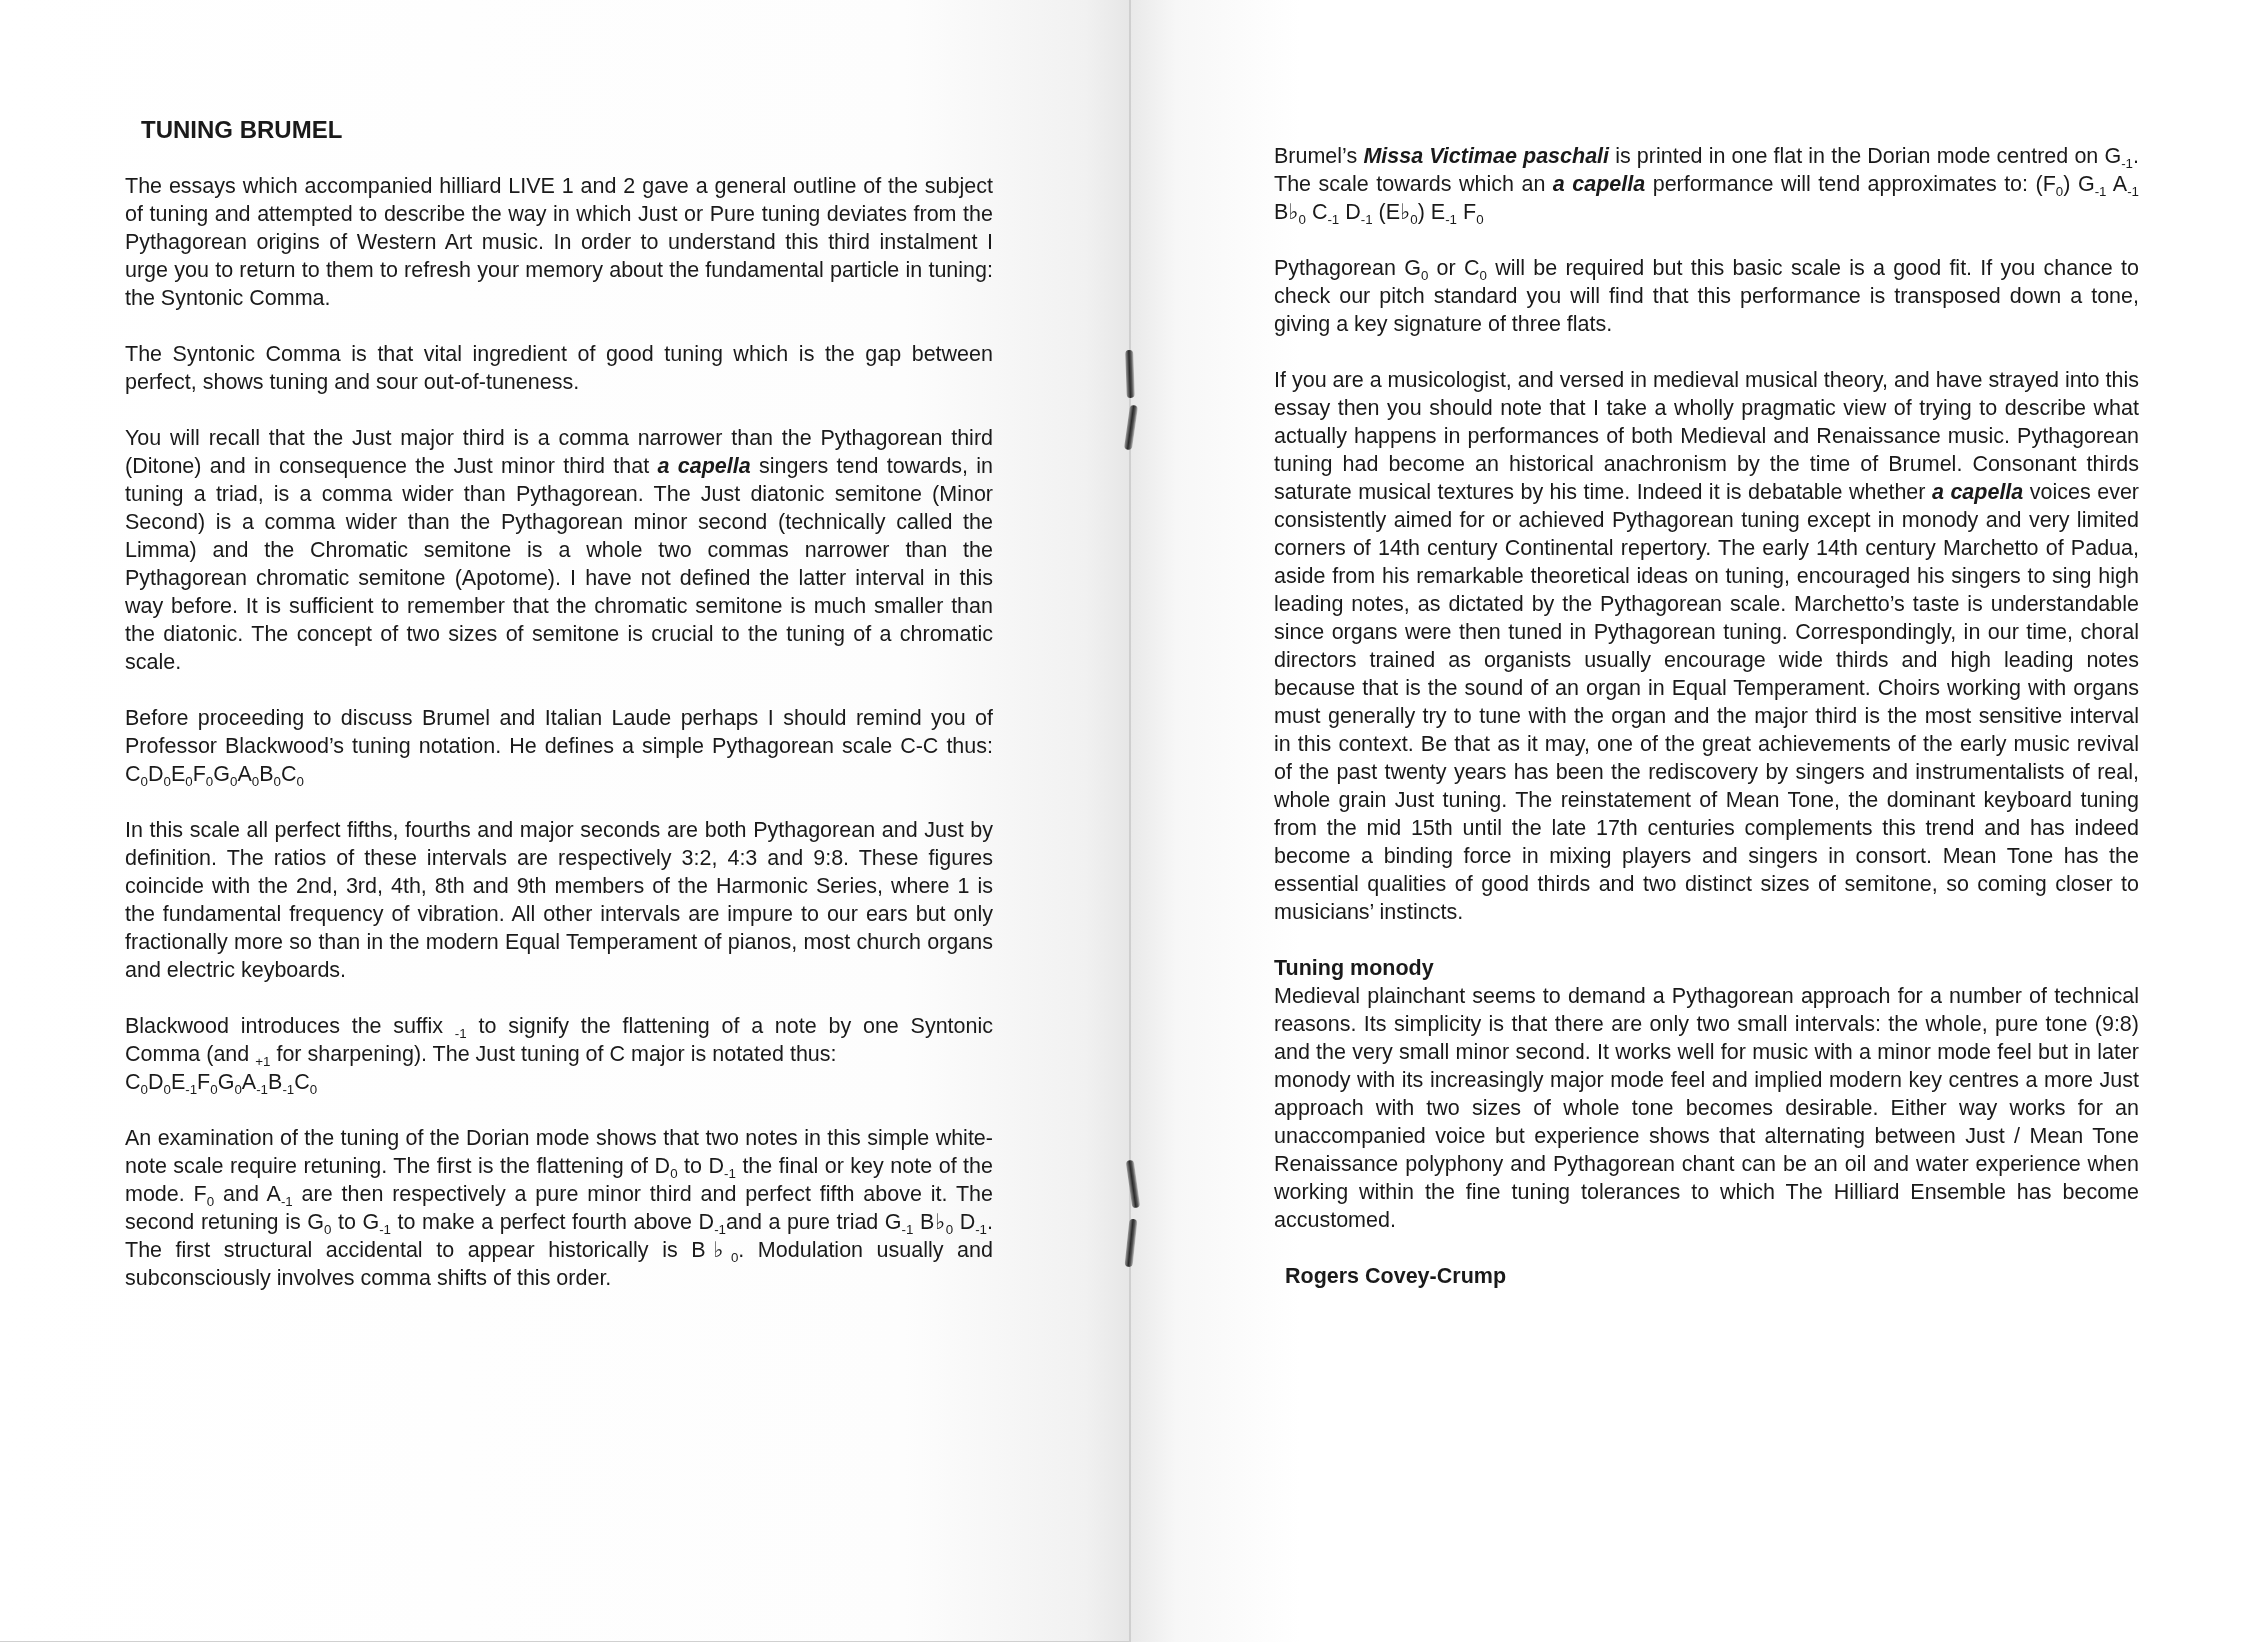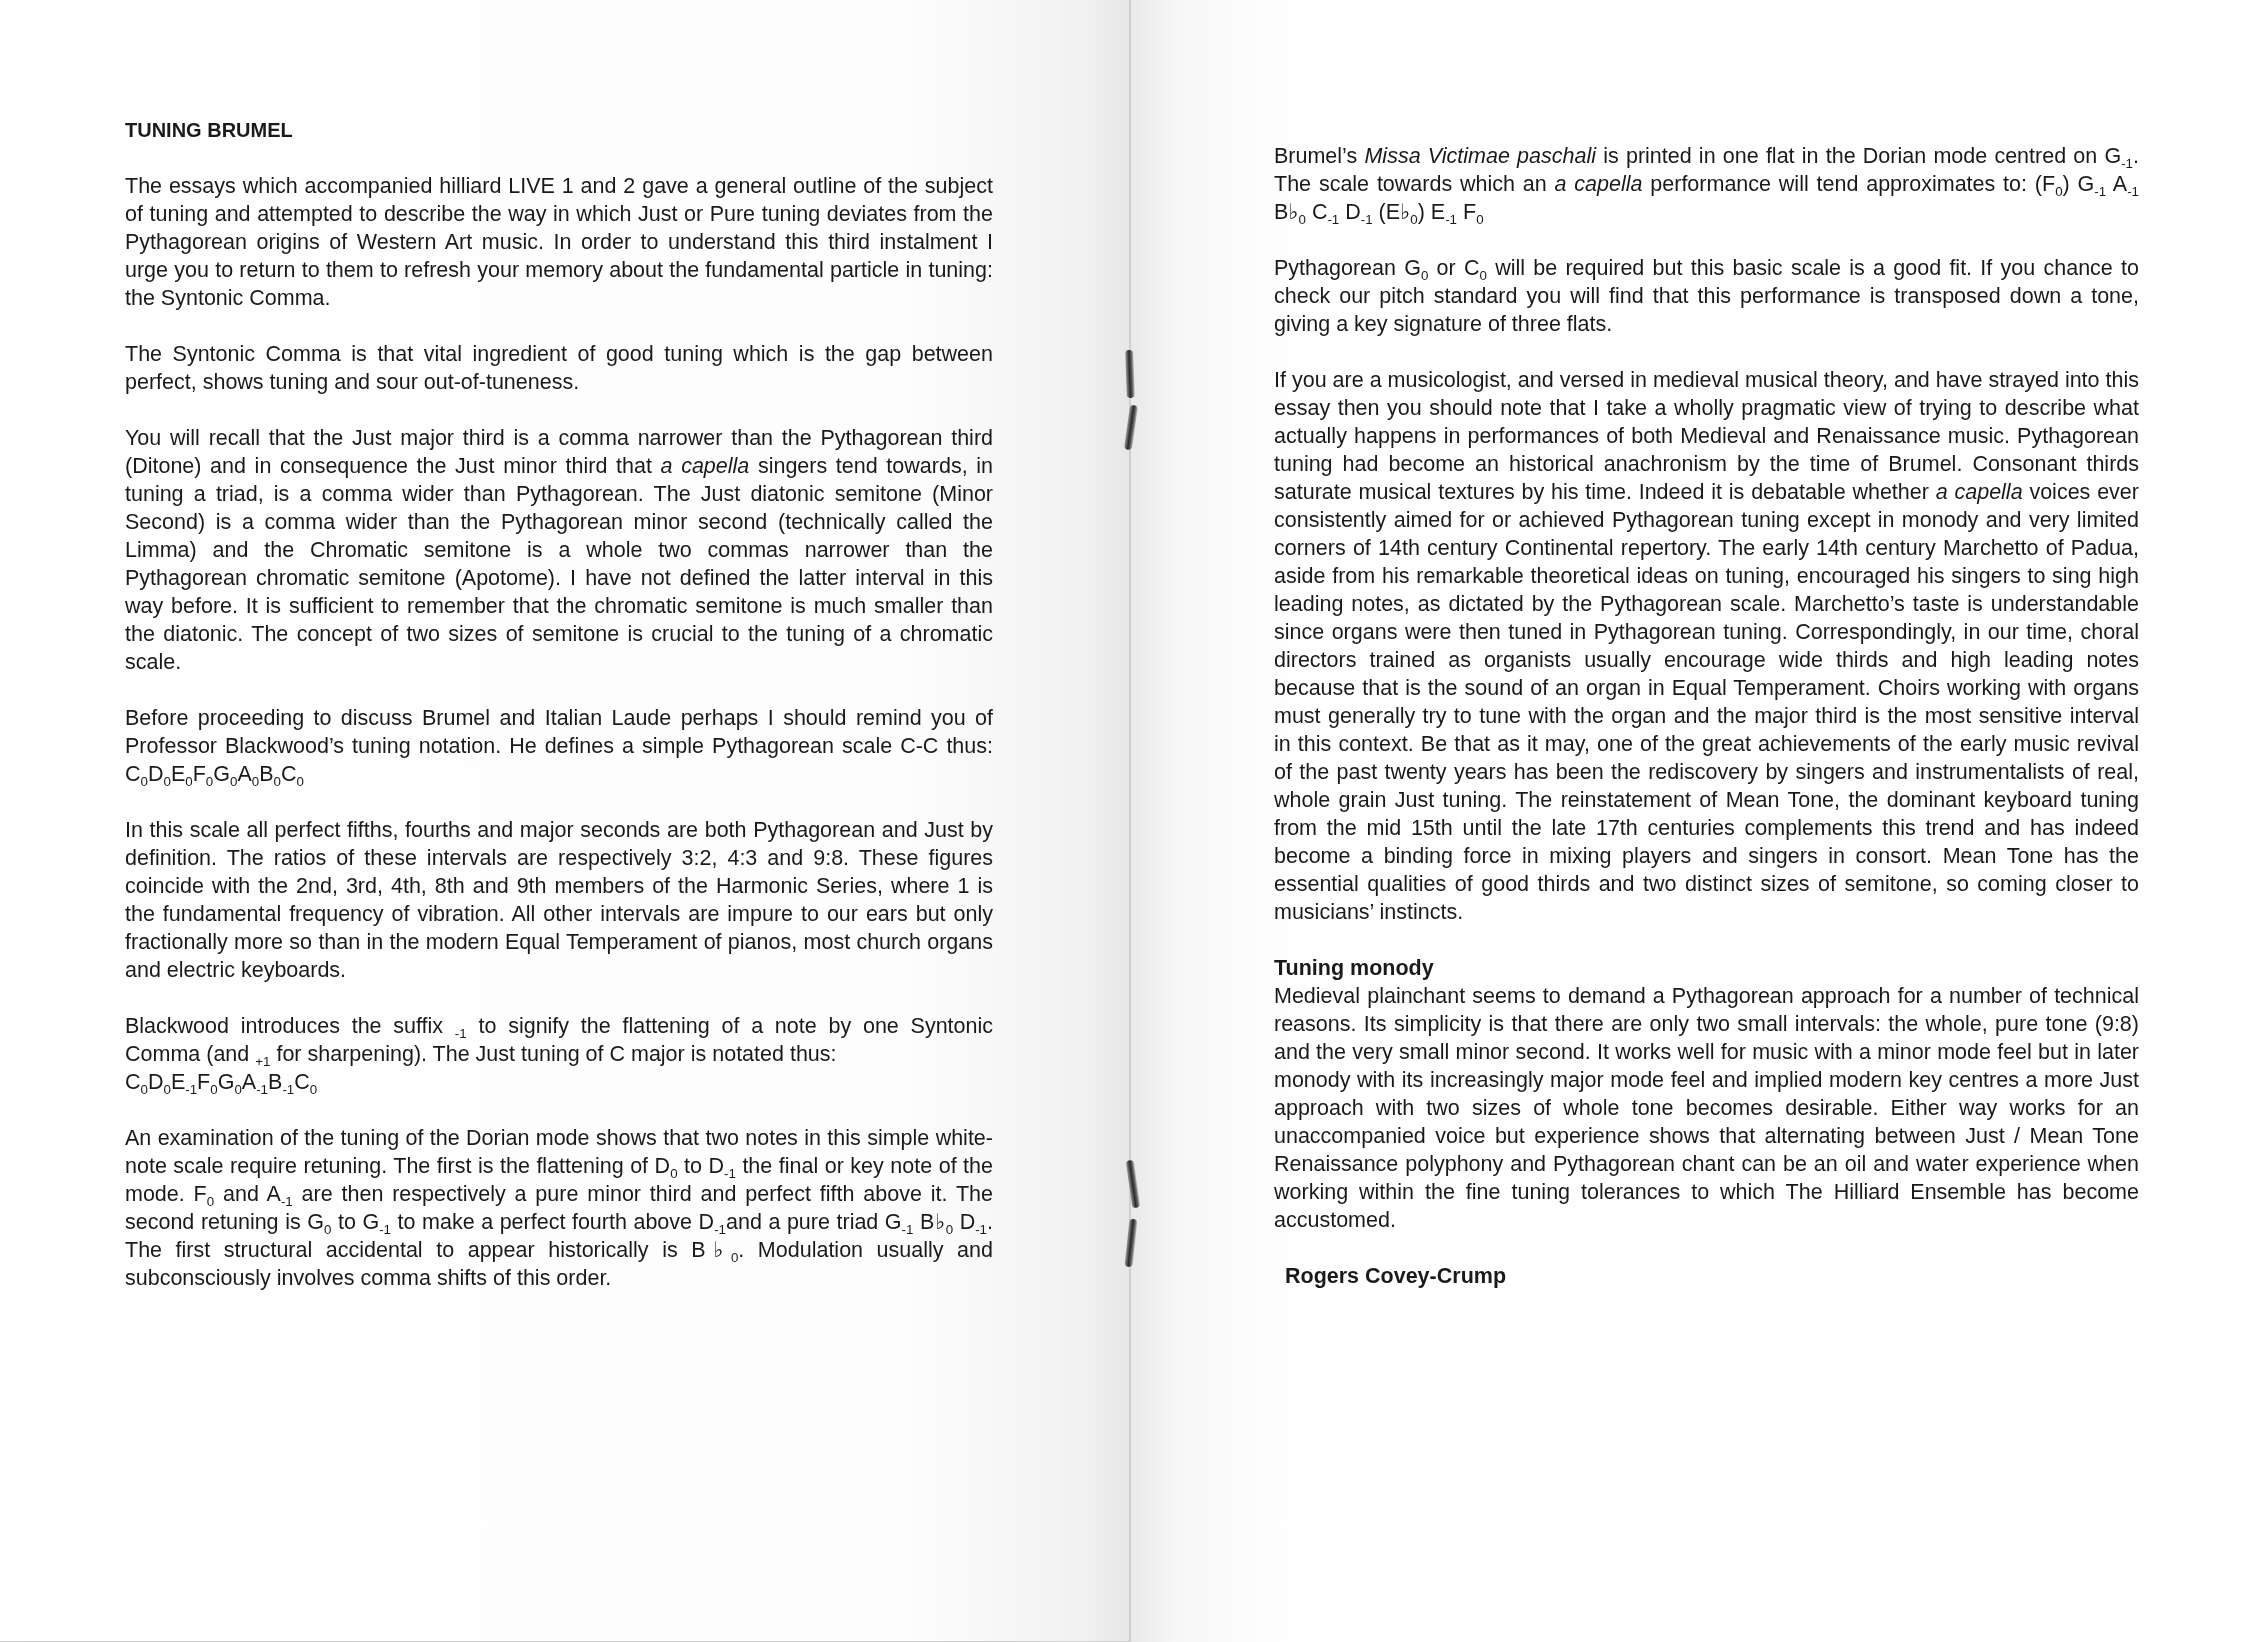--- a/index.html
+++ b/index.html
@@ -16,27 +16,27 @@
   .fold { position: absolute; left: 1129px; top: 0; width: 2.1px; height: 1643px; background: #cfcfcf; }
   .staple { position: absolute; width: 8.3px; border-radius: 4.2px;
     background: linear-gradient(to right, #9a9a9a, #2a2a2a 45%, #555 70%, #bdbdbd); }
   .bottom-line { position: absolute; left: 0; bottom: 0; width: 1131px; height: 2.1px; background: #d0d0d0; }
 
   .column { position: absolute; font-size: 21.5px; line-height: 28px;
     text-align: justify; letter-spacing: 0; transform-origin: 0 0; }
   .col-left { left: 125px; top: 116px; width: 868px; }
   .col-right { left: 1274px; top: 142px; width: 865px; }
 
-  .heading { font-weight: bold; font-size: 20px; margin: 0 0 28px 0; }
+  .heading { font-weight: bold; font-size: 24px; margin: 0 0 28px 16px; }
   .para { margin: 0 0 28px 0; }
   .para:last-child { margin-bottom: 4px; }
   .subhead { font-weight: bold; margin: 0; }
   .signature { font-weight: bold; margin: 11px; }
   .sub { font-size: 62%; vertical-align: -0.35em; line-height: 0; }
-  .it { font-style: italic; }
+  .it { font-style: italic; font-weight: bold; }
 </style>
 </head>
 <body>
 
 <div class="spread">
   <div class="page page-left"></div>
   <div class="page page-right"></div>
   <div class="fold"></div>
   <div class="staple" style="left:1126px; top:350px; height:48px; transform:rotate(-2deg);"></div>
   <div class="staple" style="left:1127px; top:405px; height:45px; transform:rotate(8deg);"></div>

